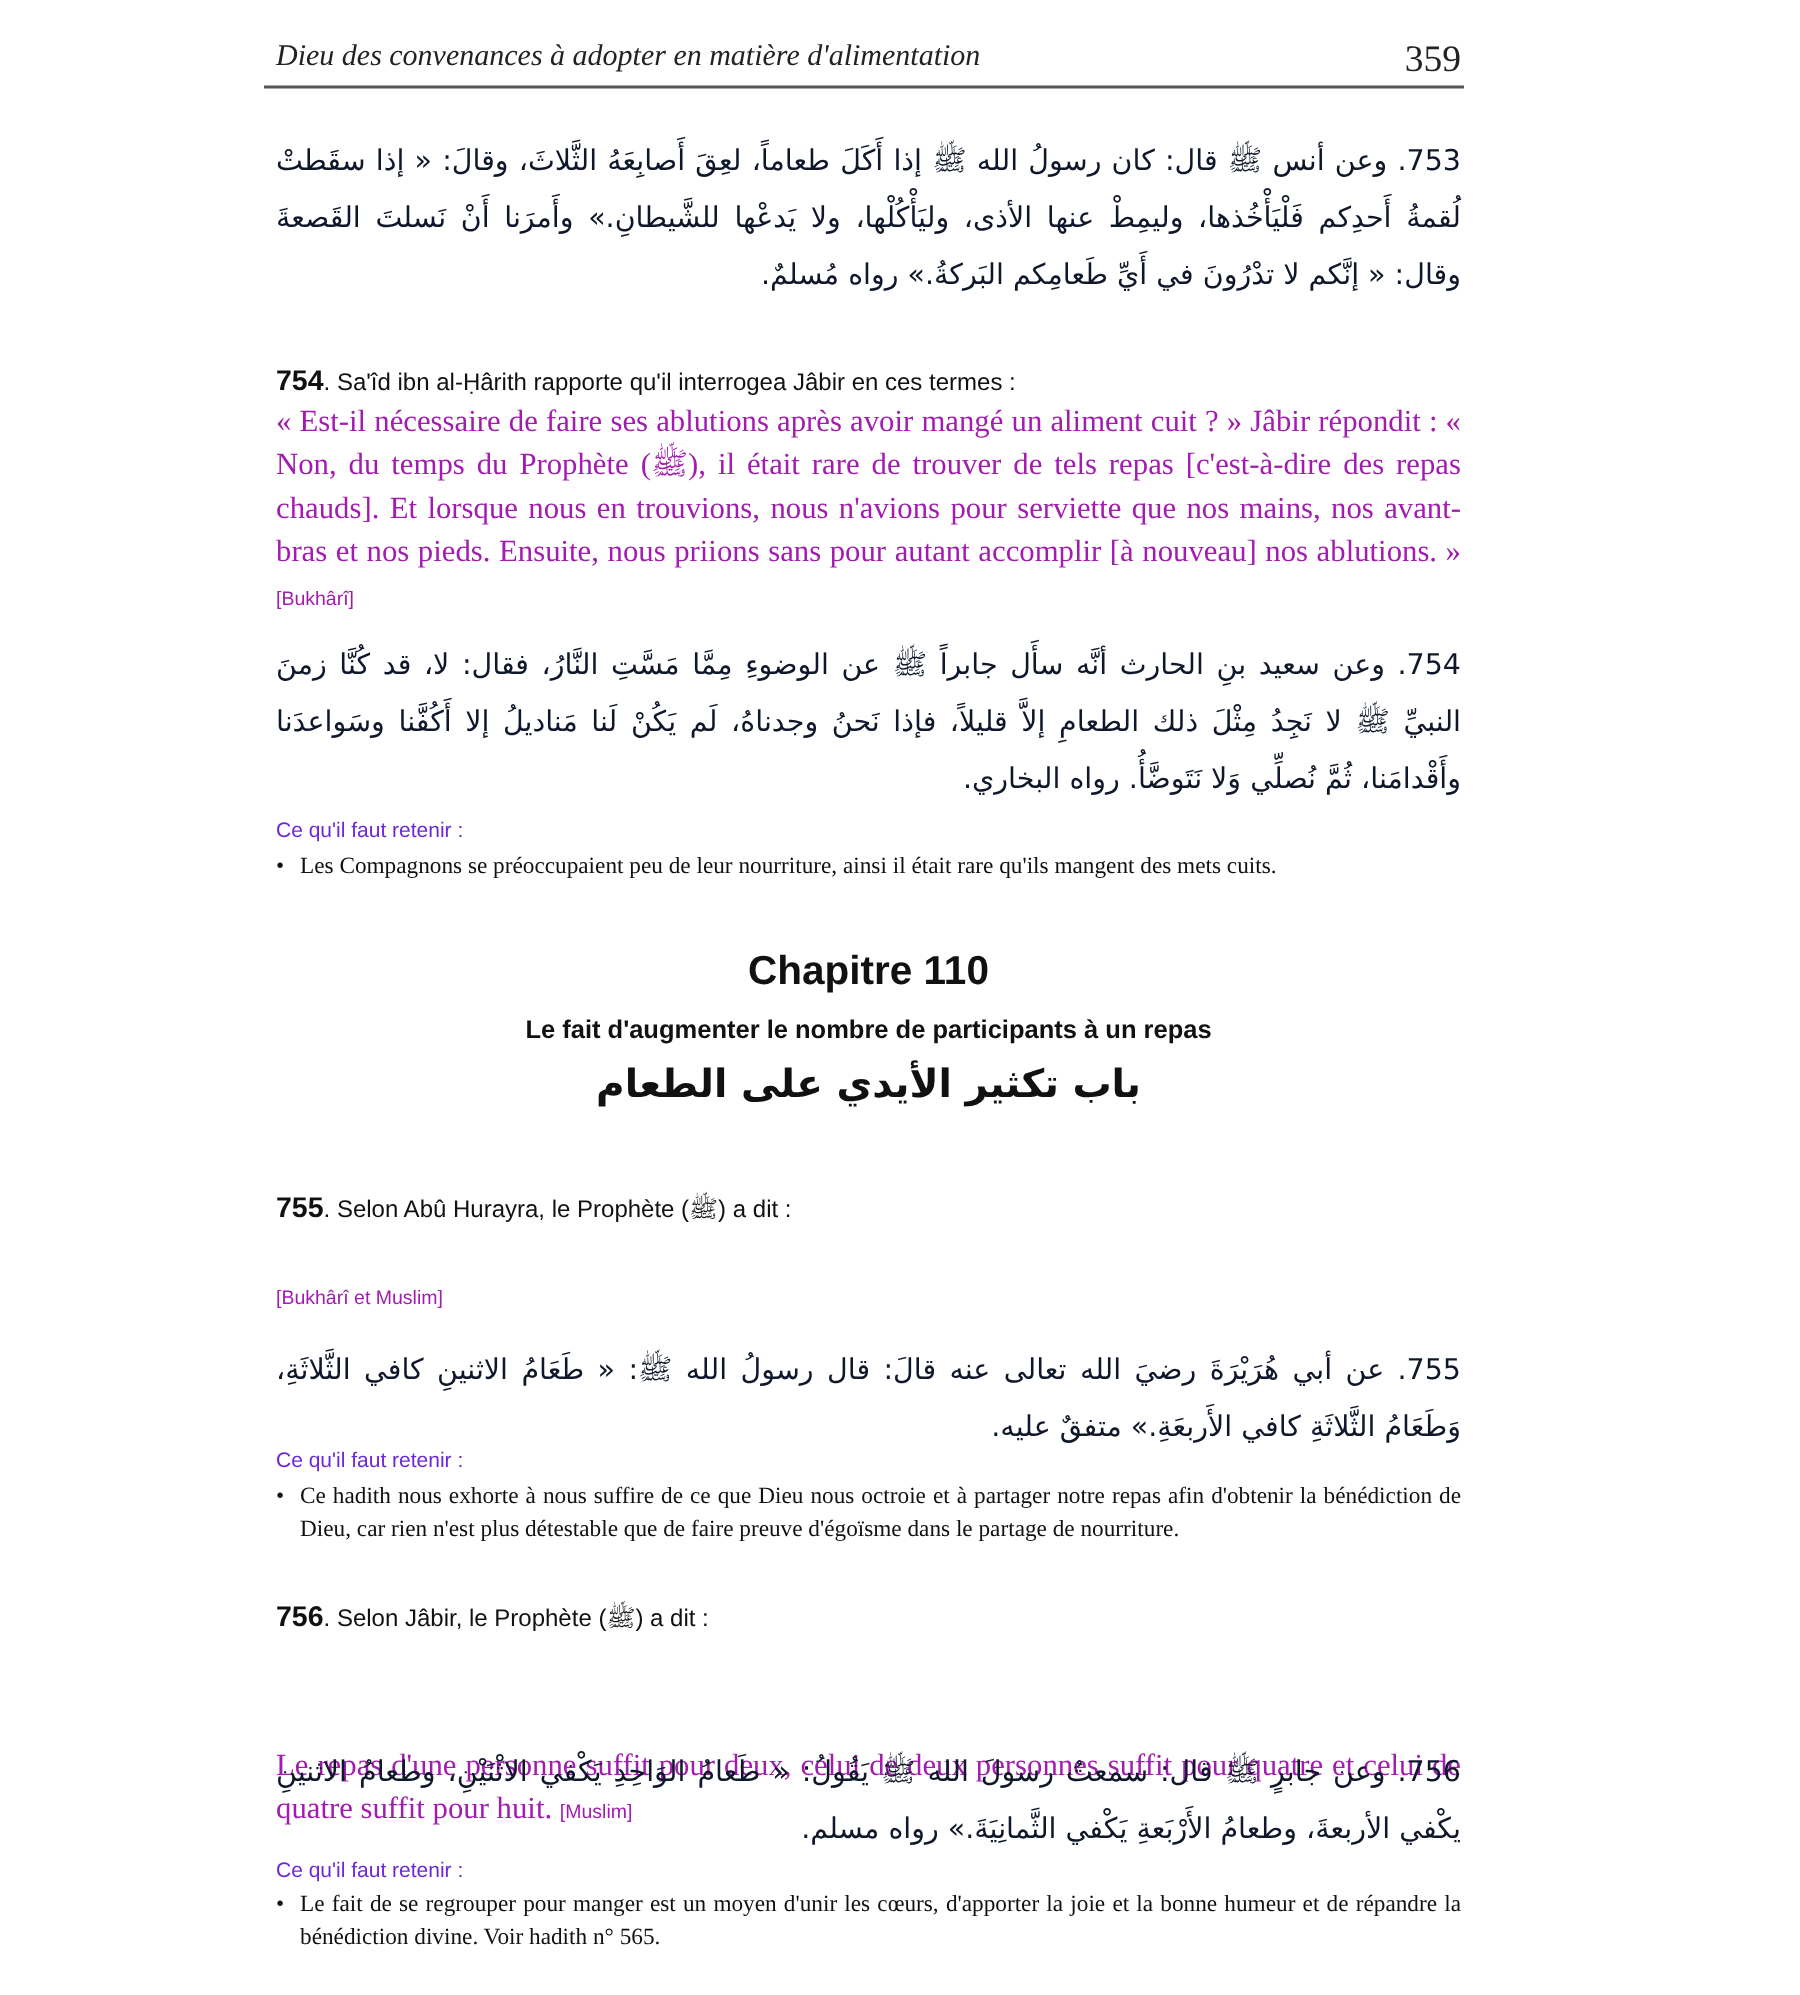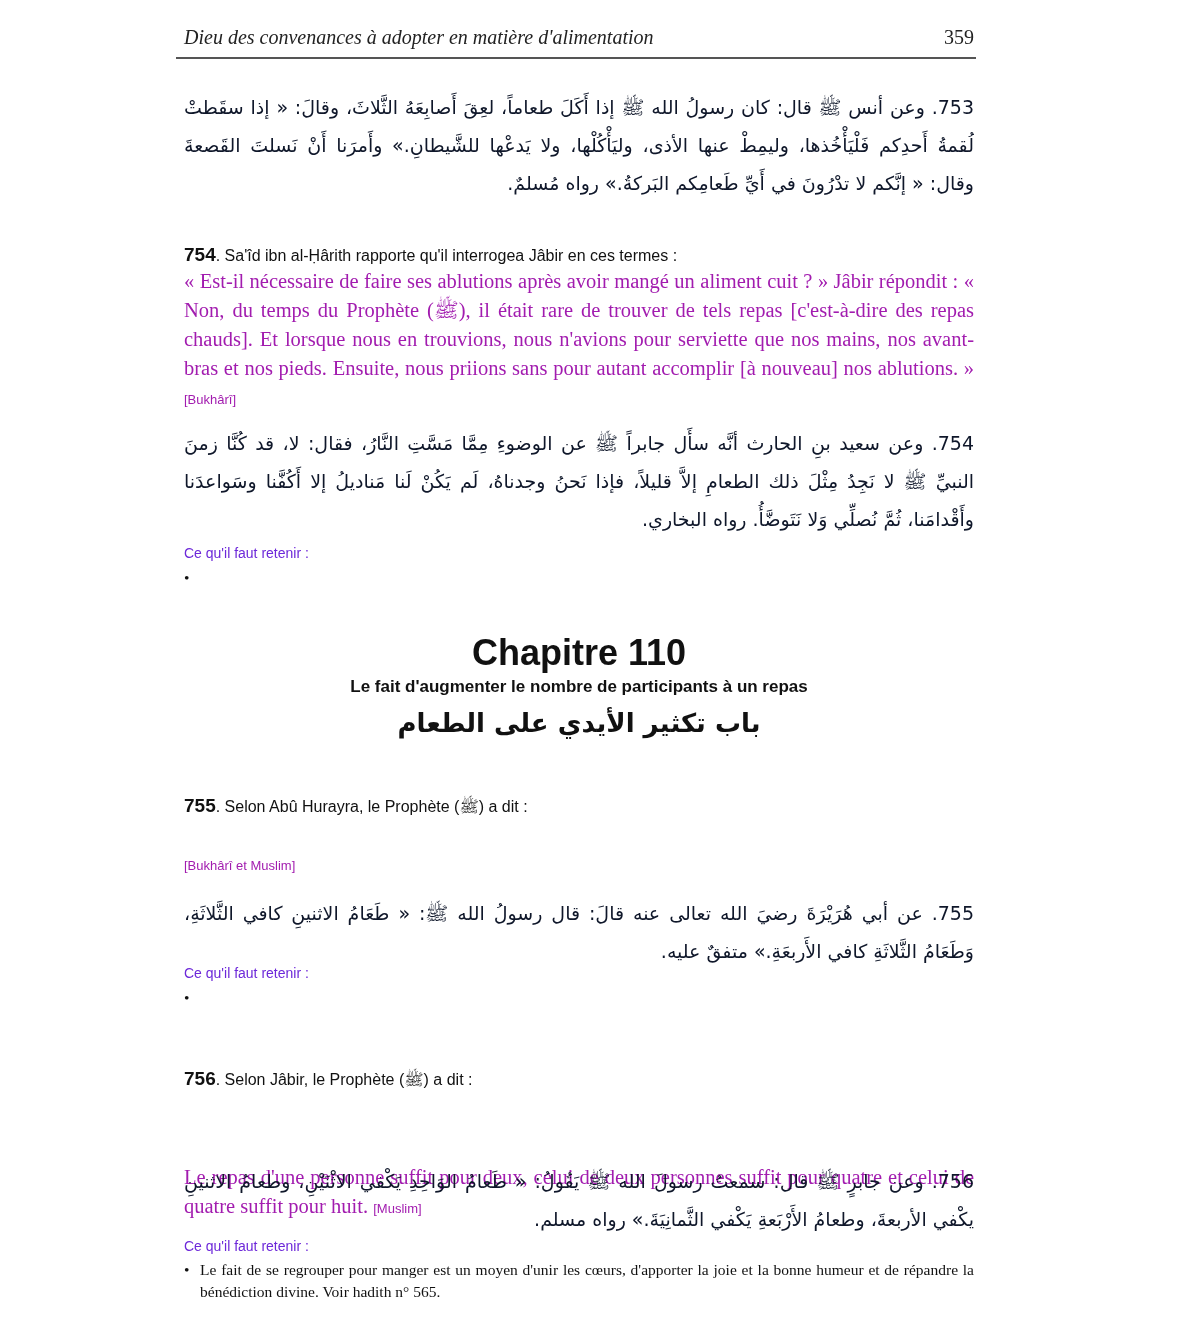--- a/index.html
+++ b/index.html
@@ -1,35 +1,35 @@
 <!DOCTYPE html>
 <html><head>
 <meta charset="utf-8">
 <style>
   html, body { margin:0; padding:0; background:#ffffff; }
   body { width:1200px; height:1330px; position:relative; overflow:hidden; color:#111; }
   .page { position:absolute; left:184px; top:0; width:790px; }
   .running-header { position:absolute; left:0; top:26px; width:790px; height:30px; }
   .running-title { position:absolute; left:0; top:0; font-family:"Liberation Serif", serif; font-style:italic; font-size:20px; color:#222; }
-  .page-number { position:absolute; right:0; top:0; font-family:"Liberation Serif", serif; font-size:20px; color:#222; }
+  .page-number { position:absolute; right:0; top:0; font-family:"Liberation Serif", serif; font-size:25px; color:#222; }
   .header-rule { position:absolute; left:-8px; top:31px; width:800px; height:2px; background:#555; }
 
   .ar { position:absolute; left:0; width:790px; direction:rtl; text-align:justify; text-align-last:right;
         font-family:"DejaVu Sans", sans-serif; font-size:19px; line-height:38px; color:#0f172a; }
 
   .fr-head { position:absolute; left:0; width:790px; font-family:"Liberation Sans", sans-serif; font-size:16px; color:#111; }
   .fr-head b { font-size:19px; font-weight:bold; }
   .fr-body { position:absolute; left:0; width:790px; font-family:"Liberation Serif", serif; font-size:20.5px; line-height:29px; text-align:justify; color:#a21caf; }
   .ref { font-family:"Liberation Sans", sans-serif; font-size:13px; }
 
   .retain-label { position:absolute; left:0; font-family:"Liberation Sans", sans-serif; font-size:14px; color:#6d28d9; }
   .retain-item { position:absolute; left:0; width:790px; font-family:"Liberation Serif", serif; font-size:15.5px; line-height:22px; color:#111; padding-left:16px; box-sizing:border-box; text-align:justify; }
   .bullet { position:absolute; left:0; top:0; }
 
-  .chapter-num { position:absolute; left:0; width:790px; top:632px; text-align:center; font-family:"Liberation Sans", sans-serif; font-weight:bold; font-size:36px; }
+  .chapter-num { position:absolute; left:0; width:790px; top:632px; text-align:center; font-family:"Liberation Sans", sans-serif; font-weight:bold; font-size:27px; }
   .chapter-title { position:absolute; left:0; width:790px; top:677px; text-align:center; font-family:"Liberation Sans", sans-serif; font-weight:bold; font-size:17px; }
   .chapter-ar { position:absolute; left:0; width:790px; top:708px; text-align:center; direction:rtl; font-family:"DejaVu Sans", sans-serif; font-weight:bold; font-size:26px; }
 </style>
 </head>
 <body>
 
 <div class="page">
 
   <div class="running-header">
     <span class="running-title">Dieu des convenances à adopter en matière d'alimentation</span>
@@ -43,37 +43,39 @@
     <b>754</b><span>. Sa'îd ibn al-Ḥârith rapporte qu'il interrogea Jâbir en ces termes :</span>
   </div>
   <div class="fr-body" style="top:267px;">
     <span>« Est-il nécessaire de faire ses ablutions après avoir mangé un aliment cuit ? » Jâbir répondit : « Non, du temps du Prophète (ﷺ), il était rare de trouver de tels repas [c'est-à-dire des repas chauds]. Et lorsque nous en trouvions, nous n'avions pour serviette que nos mains, nos avant-bras et nos pieds. Ensuite, nous priions sans pour autant accomplir [à nouveau] nos ablutions. »</span>
     <span class="ref">[Bukhârî]</span>
   </div>
   <div class="ar" style="top:424px;">754. وعن سعيد بنِ الحارث أنَّه سأَل جابراً ﷺ عن الوضوءِ مِمَّا مَسَّتِ النَّارُ، فقال: لا، قد كُنَّا زمنَ النبيِّ ﷺ لا نَجِدُ مِثْلَ ذلك الطعامِ إلاَّ قليلاً، فإذا نَحنُ وجدناهُ، لَم يَكُنْ لَنا مَناديلُ إلا أَكُفَّنا وسَواعدَنا وأَقْدامَنا، ثُمَّ نُصلِّي وَلا نَتَوضَّأُ. رواه البخاري.</div>
   <div class="retain-label" style="top:545px;">Ce qu'il faut retenir :</div>
   <div class="retain-item" style="top:567px;">
     <span class="bullet">•</span>
+    <span>Les Compagnons se préoccupaient peu de leur nourriture, ainsi il était rare qu'ils mangent des mets cuits.</span>
   </div>
 
   <div class="chapter-num">Chapitre 110</div>
   <div class="chapter-title">Le fait d'augmenter le nombre de participants à un repas</div>
   <div class="chapter-ar">باب تكثير الأيدي على الطعام</div>
 
   <div class="fr-head" style="top:795px;">
     <b>755</b><span>. Selon Abû Hurayra, le Prophète (ﷺ) a dit :</span>
   </div>
   <div class="fr-body" style="top:820px;">
     <br>
     <span class="ref">[Bukhârî et Muslim]</span>
   </div>
   <div class="ar" style="top:894px;">755. عن أبي هُرَيْرَةَ رضيَ الله تعالى عنه قالَ: قال رسولُ الله ﷺ: « طَعَامُ الاثنينِ كافي الثَّلاثَةِ، وَطَعَامُ الثَّلاثَةِ كافي الأَربعَةِ.» متفقٌ عليه.</div>
   <div class="retain-label" style="top:965px;">Ce qu'il faut retenir :</div>
   <div class="retain-item" style="top:987px;">
     <span class="bullet">•</span>
+    <span>Ce hadith nous exhorte à nous suffire de ce que Dieu nous octroie et à partager notre repas afin d'obtenir la bénédiction de Dieu, car rien n'est plus détestable que de faire preuve d'égoïsme dans le partage de nourriture.</span>
   </div>
 
   <div class="fr-head" style="top:1068px;">
     <b>756</b><span>. Selon Jâbir, le Prophète (ﷺ) a dit :</span>
   </div>
   <div class="fr-body" style="top:1128px;margin-top:35px;">
     <span>Le repas d'une personne suffit pour deux, celui de deux personnes suffit pour quatre et celui de quatre suffit pour huit.</span>
     <span class="ref">[Muslim]</span>
   </div>
   <div class="ar" style="top:1162px;">756. وعن جابرٍ ﷺ قال: سمعتُ رسولَ الله ﷺ يَقُولُ: « طَعامُ الوَاحِدِ يَكْفي الاثْنَيْنِ، وطعامُ الاثنينِ يكْفي الأربعةَ، وطعامُ الأَرْبَعةِ يَكْفي الثَّمانِيَةَ.» رواه مسلم.</div>

